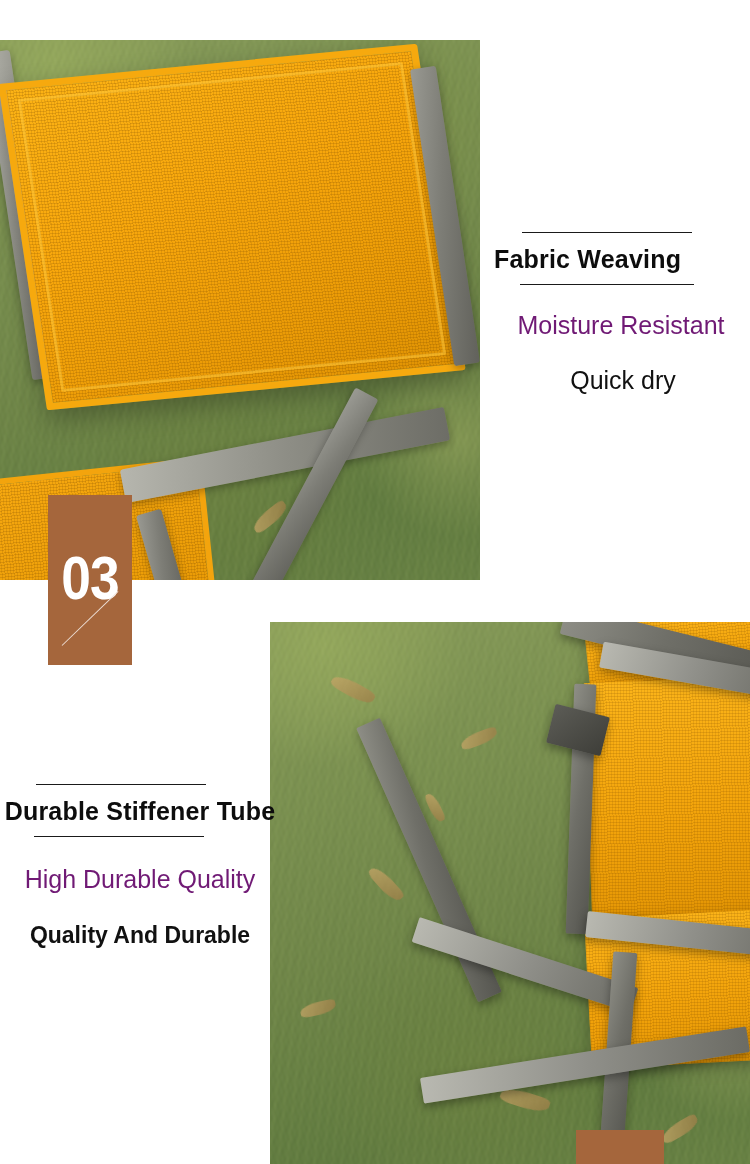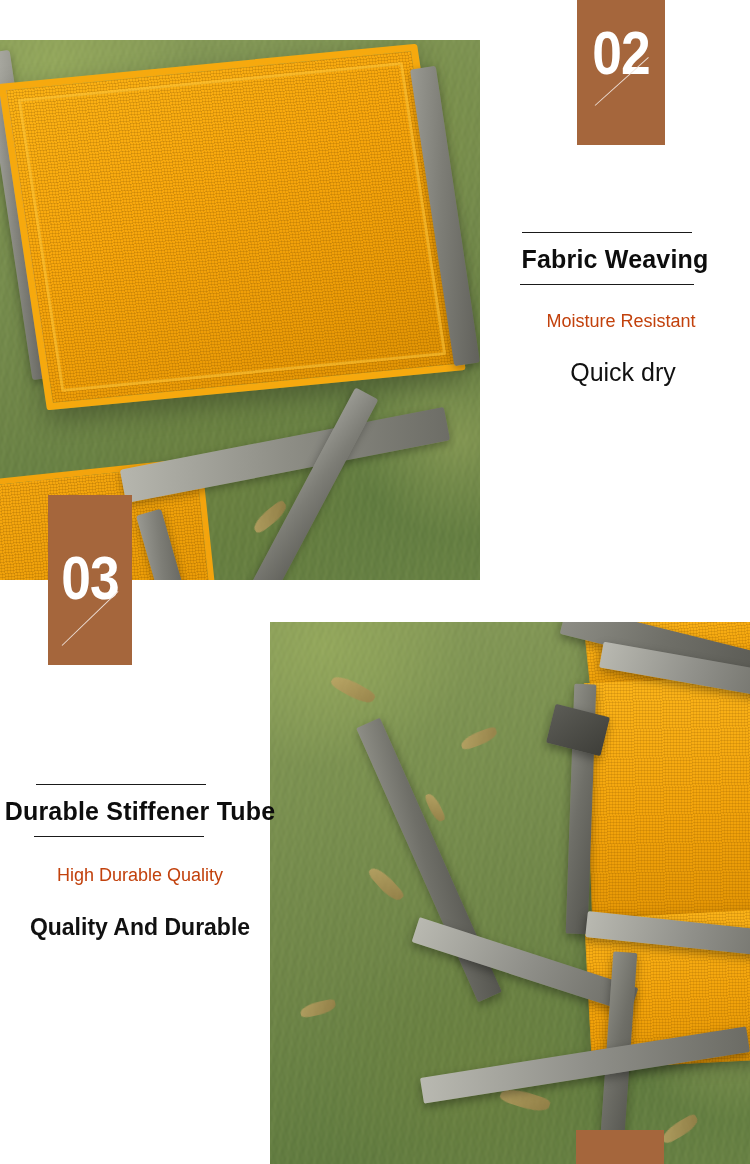--- a/index.html
+++ b/index.html
@@ -154,36 +154,36 @@
   .rule { background:#1a1a1a; height:1px; }
 
   .heading {
     font-size:25px;
     font-weight:bold;
     letter-spacing:.2px;
     color:#0d0d0d;
     white-space:nowrap;
   }
   .sub1 {
-    font-size:18px;
+    font-size:25px;
     font-weight:400;
-    color:#c2410c;
+    color:#701a75;
     white-space:nowrap;
   }
   .sub2 {
     font-size:23px;
     font-weight:600;
     color:#111;
     white-space:nowrap;
   }
 
   
   #text-02 { left:480px; top:232px; width:270px; text-align:center; }
   #text-02 .rule-top    { width:170px; margin:0 0 0 42px; }
-  #text-02 .heading     { margin-top:12px; text-align:center; }
+  #text-02 .heading     { margin-top:12px; text-align:left; padding-left:14px; }
   #text-02 .rule-bottom { width:174px; margin:10px 0 0 40px; }
   #text-02 .sub1        { margin-top:26px; text-align:center; padding-left:12px; }
   #text-02 .sub2        { margin-top:26px; text-align:center; font-weight:400; font-size:25px; padding-left:16px;}
 
   
   #text-03 { left:0; top:784px; width:280px; }
   #text-03 .rule-top    { width:170px; margin:0 0 0 36px; }
   #text-03 .heading     { margin-top:12px; text-align:center; }
   #text-03 .rule-bottom { width:170px; margin:10px 0 0 34px; }
   #text-03 .sub1        { margin-top:28px; text-align:center; font-weight:300; }
@@ -244,24 +244,20 @@
     <div class="b-bar lt bb-toprail"></div>
     <div class="b-bar bb-post"></div>
     <div class="b-bar lt bb-midrail"></div>
     <div class="b-bar bb-legL"></div>
     <div class="b-bar lt bb-footL"></div>
     <div class="b-bar bb-legR"></div>
     <div class="b-bar lt bb-diag"></div>
     <div class="b-bar bb-cap"></div>
   </div>
 
-  <div class="badge" id="badge-02">
-    <div class="badge-num">02</div>
-    <div class="badge-slash"></div>
-  </div>
 
   <div class="badge" id="badge-03">
     <div class="badge-num">03</div>
     <div class="badge-slash"></div>
   </div>
 
   <div class="badge" id="badge-04">
     <div class="badge-num"></div>
   </div>
 

